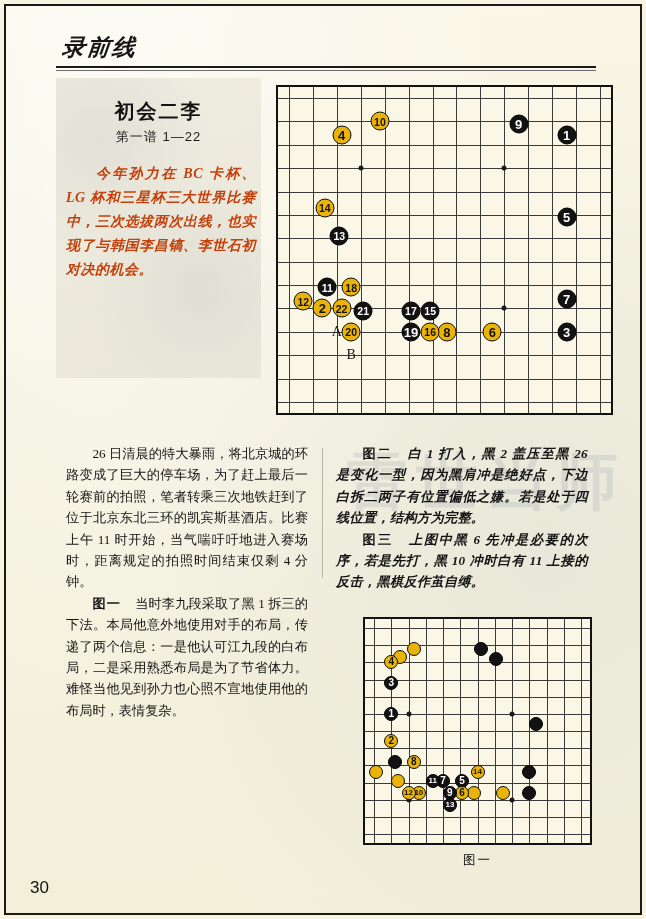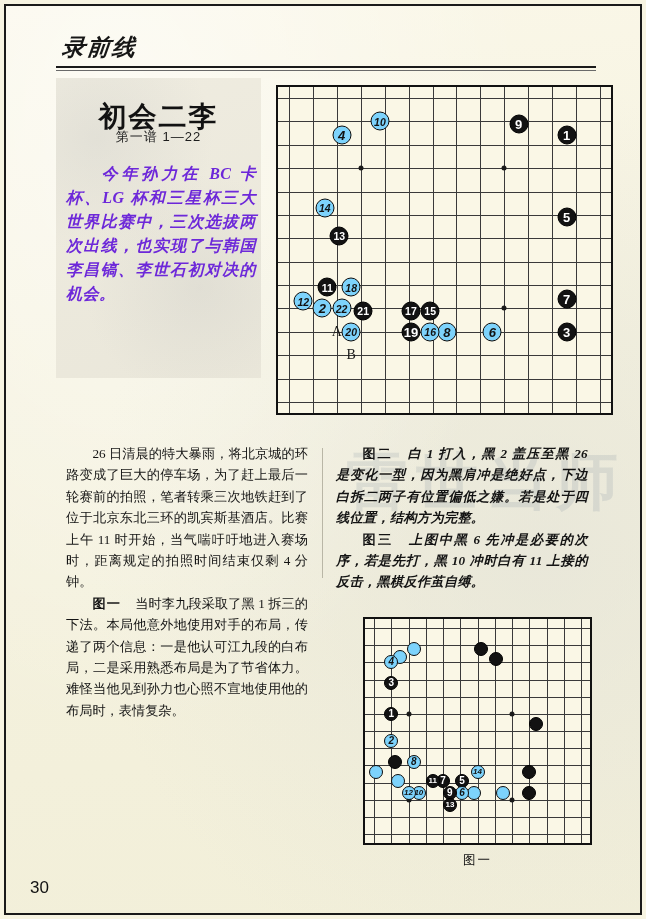--- a/index.html
+++ b/index.html
@@ -46,32 +46,32 @@
     position:absolute;left:56px;top:78px;width:205px;height:300px;
     background:
       radial-gradient(circle at 20% 20%, rgba(205,205,200,.35) 0%, rgba(255,255,255,0) 40%),
       radial-gradient(circle at 70% 70%, rgba(200,200,195,.3) 0%, rgba(255,255,255,0) 45%),
       linear-gradient(160deg,#efece0 0%,#eae7da 100%);
   }
   .article-title{
     position:absolute;left:56px;top:98px;width:205px;
     text-align:center;
     font-family:"Liberation Sans","DejaVu Sans",sans-serif;
-    font-size:28px;font-weight:bold;letter-spacing:2px;color:#121212;
+    font-size:20px;font-weight:bold;letter-spacing:2px;color:#121212;
   }
   .article-sub{
     position:absolute;left:56px;top:128px;width:205px;
     text-align:center;
     font-family:"Liberation Sans","DejaVu Sans",sans-serif;
     font-size:13px;color:#1d1d1d;letter-spacing:1px;
   }
   .lede{
     position:absolute;left:66px;top:162px;width:190px;
-    font-size:16px;line-height:24px;
-    color:#6d28d9;text-align:justify;
+    font-size:14px;line-height:24px;
+    color:#c2410c;text-align:justify;
     font-style:italic;font-weight:600;
     letter-spacing:.5px;
   }
   .lede .indent{display:inline-block;width:2em;}
 
   
   .board-main{
     position:absolute;left:276px;top:85px;
     width:337px;height:330px;
     border:2.5px solid #111;
@@ -86,21 +86,21 @@
         transform:translate(-50%,-50%);}
   .stone{
     position:absolute;border-radius:50%;
     transform:translate(-50%,-50%);
     display:flex;align-items:center;justify-content:center;
     font-family:"Liberation Sans","DejaVu Sans",sans-serif;
     font-weight:bold;line-height:1;
     box-sizing:border-box;
   }
   .stone.b{background:#121212;color:#fff;border:1px solid #000;}
-  .stone.w{background:#7dd3fc;color:#121212;border:1.6px solid #0d0d0d;font-style:italic;}
+  .stone.w{background:#eab308;color:#121212;border:1.6px solid #0d0d0d;}
   .stone.plain{font-size:0;}
   .mark{
     position:absolute;transform:translate(-50%,-50%);
     font-family:"Liberation Serif","DejaVu Serif",serif;
     font-size:14px;color:#1a1a1a;
   }
 
   
   .fig-caption{
     position:absolute;text-align:center;

